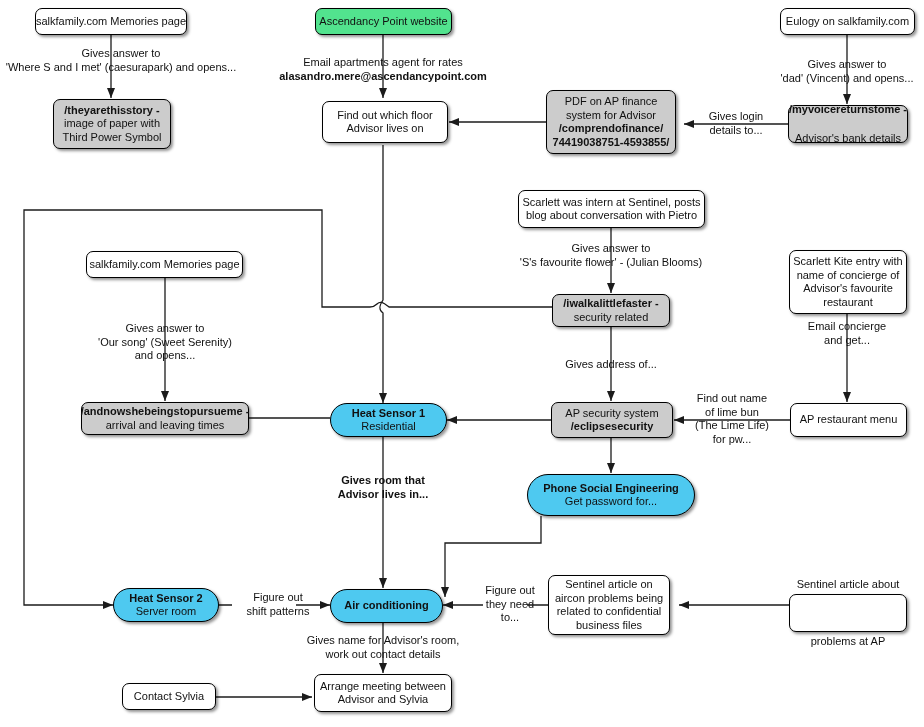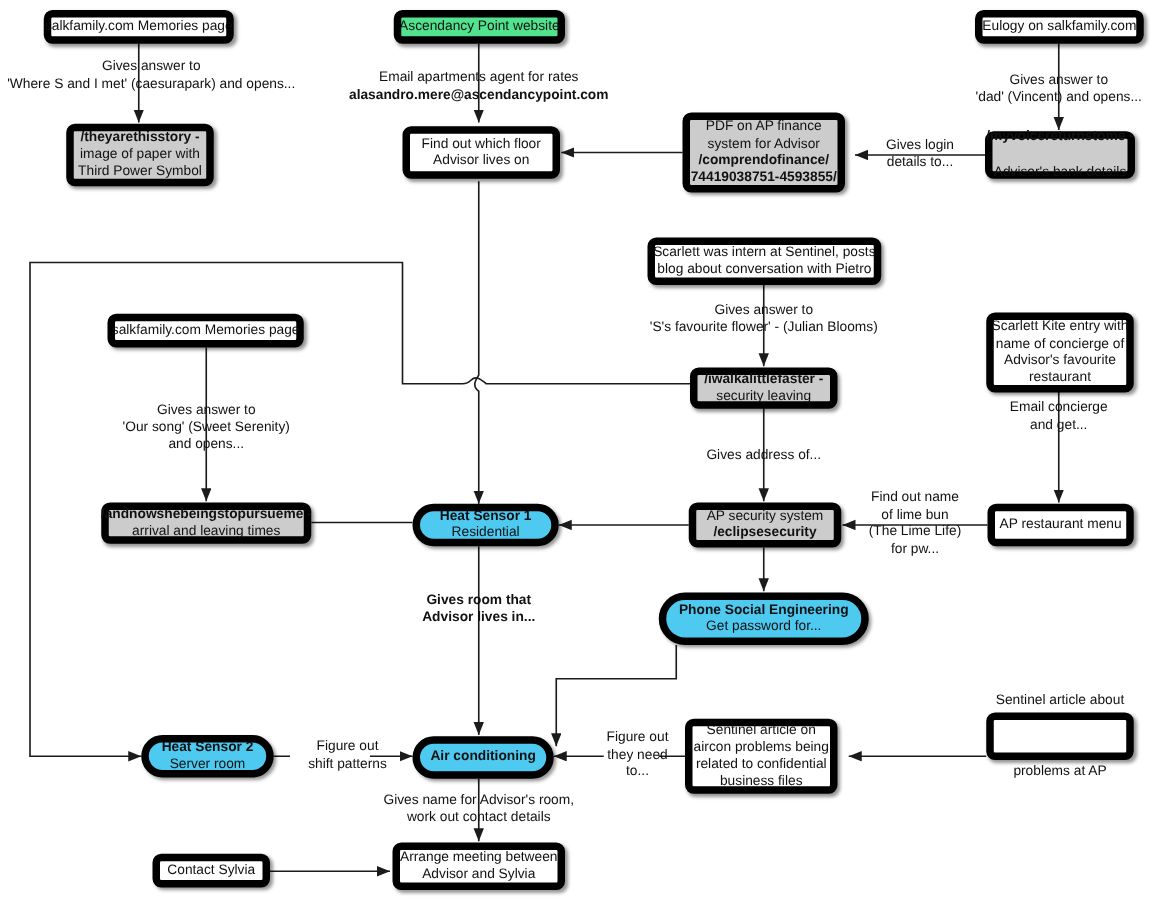--- a/index.html
+++ b/index.html
@@ -25,21 +25,21 @@
     pointer-events: none;
   }
   .node {
     position: absolute;
     box-sizing: border-box;
     display: flex;
     flex-direction: column;
     align-items: center;
     justify-content: center;
     text-align: center;
-    border: 6px solid #000000;
+    border: 1px solid #000000;
     background: #ffffff;
     color: #111111;
     font-size: 11px;
     line-height: 13.5px;
     padding: 3px 6px;
     box-shadow: 2px 2px 3px rgba(0,0,0,0.42);
     z-index: 3;
   }
   .node .l1, .node .l2, .node .l3, .node .l4 { display: block; white-space: nowrap; }
   .node.rect   { border-radius: 7px; }
@@ -166,21 +166,21 @@
     <span class="l3">Advisor's favourite</span>
     <span class="l4">restaurant</span>
   </div>
 
   <div class="node rect white" style="left:86px; top:251px; width:157px; height:27px;">
     <span class="l1">salkfamily.com Memories page</span>
   </div>
 
   <div class="node rect grey" style="left:552px; top:294px; width:118px; height:33px;">
     <span class="l1 bold">/iwalkalittlefaster -</span>
-    <span class="l2">security leaving</span>
+    <span class="l2">security related</span>
   </div>
 
   <div class="node rect grey" style="left:81px; top:402px; width:168px; height:33px;">
     <span class="l1 bold">/andnowshebeingstopursueme -</span>
     <span class="l2">arrival and leaving times</span>
   </div>
 
   <div class="node pill cyan" style="left:330px; top:403px; width:117px; height:34px;">
     <span class="l1 bold">Heat Sensor 1</span>
     <span class="l2">Residential</span>
@@ -209,21 +209,21 @@
     <span class="l1 bold">Air conditioning</span>
   </div>
 
   <div class="node rect white" style="left:548px; top:575px; width:122px; height:60px;">
     <span class="l1">Sentinel article on</span>
     <span class="l2">aircon problems being</span>
     <span class="l3">related to confidential</span>
     <span class="l4">business files</span>
   </div>
 
-  <div class="node rect white" style="left:789px; top:570px; width:118px; height:38px;gap:44px;">
+  <div class="node rect white" style="left:789px; top:594px; width:118px; height:38px;gap:44px;">
     <span class="l1">Sentinel article about</span>
     <span class="l2">problems at AP</span>
   </div>
 
   <div class="node rect white" style="left:122px; top:683px; width:94px; height:27px;">
     <span class="l1">Contact Sylvia</span>
   </div>
 
   <div class="node rect white" style="left:314px; top:674px; width:138px; height:38px;">
     <span class="l1">Arrange meeting between</span>

